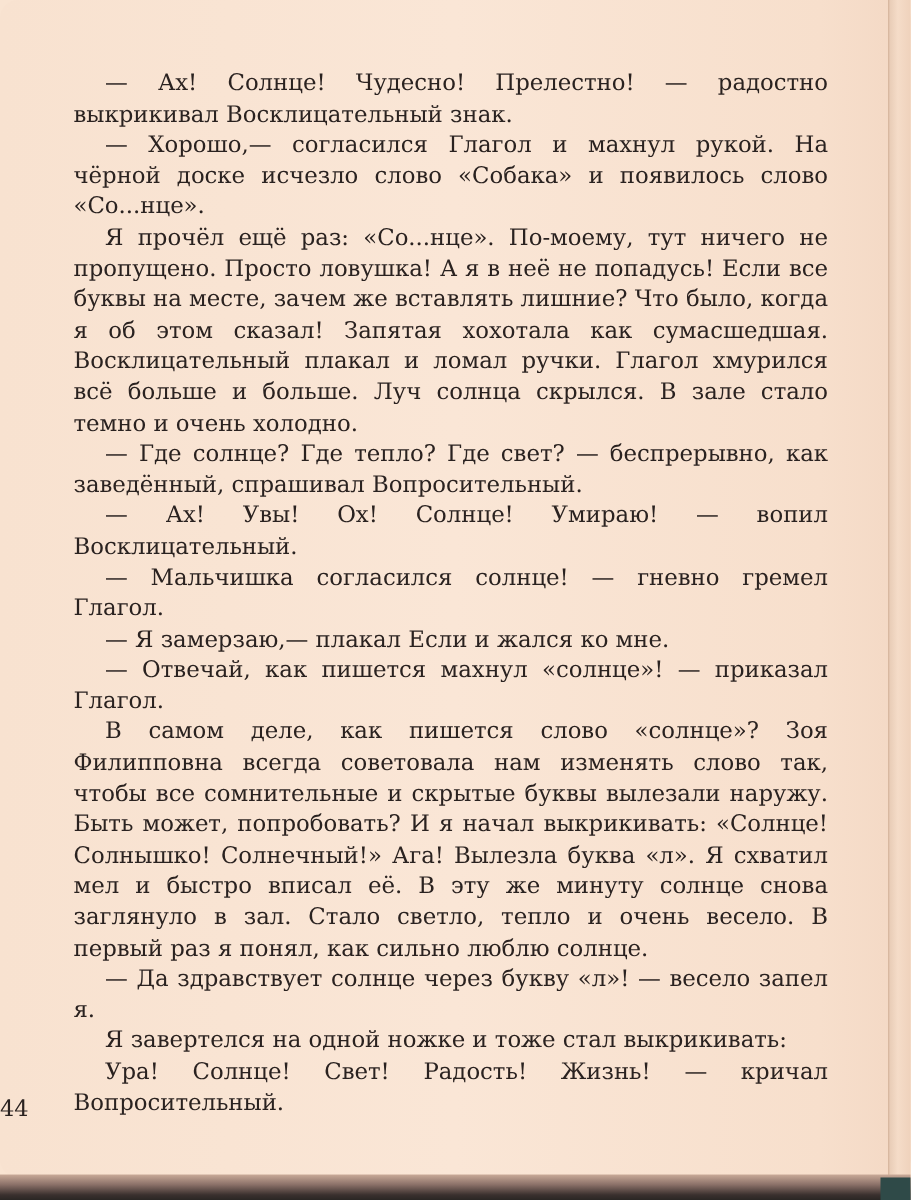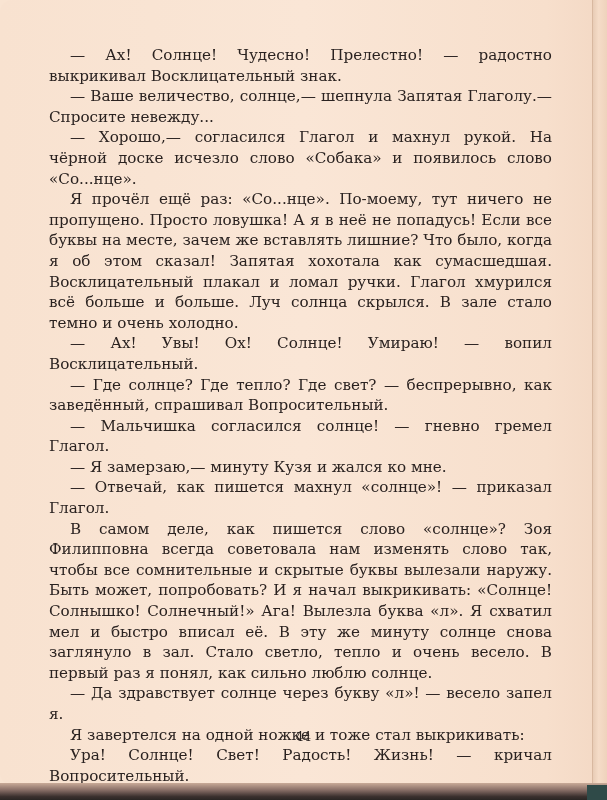--- a/index.html
+++ b/index.html
@@ -27,36 +27,35 @@
     background: #2f4a48;
   }
   .text {
     position: absolute; left: 49px; top: 45px; width: 503px;
     font-size: 15.2px; line-height: 20.6px; color: #2a2220;
     text-align: justify; hyphens: manual;
   }
   .text p { margin: 0; text-indent: 21px; text-align: justify; }
   .page-number {
     position: absolute; left: 0; width: 607px; top: 730px;
-    text-align: center; font-size: 12px; color: #2a2220;
+    font-size: 15px; color: #2a2220;
   }
 </style>
 </head>
 <body>
 
 <div class="page">
   <div class="text">
     <p>— Ах! Солнце! Чудесно! Прелестно! — радостно выкрикивал Восклицательный знак.</p>
-    <p>— Ваше величество, солнце,— шепнула Запятая Глаголу.— Спросите невежду...</p>
     <p>— Хорошо,— согласился Глагол и махнул рукой. На чёрной доске исчезло слово «Собака» и появилось слово «Со...нце».</p>
     <p>Я прочёл ещё раз: «Со...нце». По-моему, тут ничего не пропущено. Просто ловушка! А я в неё не попадусь! Если все буквы на месте, зачем же вставлять лишние? Что было, когда я об этом сказал! Запятая хохотала как сумасшедшая. Восклицательный плакал и ломал ручки. Глагол хмурился всё больше и больше. Луч солнца скрылся. В зале стало темно и очень холодно.</p>
+    <p>— Где солнце? Где тепло? Где свет? — беспрерывно, как заведённый, спрашивал Вопросительный.</p>
     <p>— Ах! Увы! Ох! Солнце! Умираю! — вопил Восклицательный.</p>
-    <p>— Где солнце? Где тепло? Где свет? — беспрерывно, как заведённый, спрашивал Вопросительный.</p>
     <p>— Мальчишка согласился солнце! — гневно гремел Глагол.</p>
-    <p>— Я замерзаю,— минуту Кузя и жался ко мне.</p>
+    <p>— Я замерзаю,— плакал Если и жался ко мне.</p>
     <p>— Отвечай, как пишется махнул «солнце»! — приказал Глагол.</p>
     <p>В самом деле, как пишется слово «солнце»? Зоя Филипповна всегда советовала нам изменять слово так, чтобы все сомнительные и скрытые буквы вылезали наружу. Быть может, попробовать? И я начал выкрикивать: «Солнце! Солнышко! Солнечный!» Ага! Вылезла буква «л». Я схватил мел и быстро вписал её. В эту же минуту солнце снова заглянуло в зал. Стало светло, тепло и очень весело. В первый раз я понял, как сильно люблю солнце.</p>
     <p>— Да здравствует солнце через букву «л»! — весело запел я.</p>
     <p>Я завертелся на одной ножке и тоже стал выкрикивать:</p>
     <p>Ура! Солнце! Свет! Радость! Жизнь! — кричал Вопросительный.</p>
   </div>
   <div class="page-number">44</div>
 </div>
 <div class="page-edge"></div>
 <div class="bottom-edge"></div>

